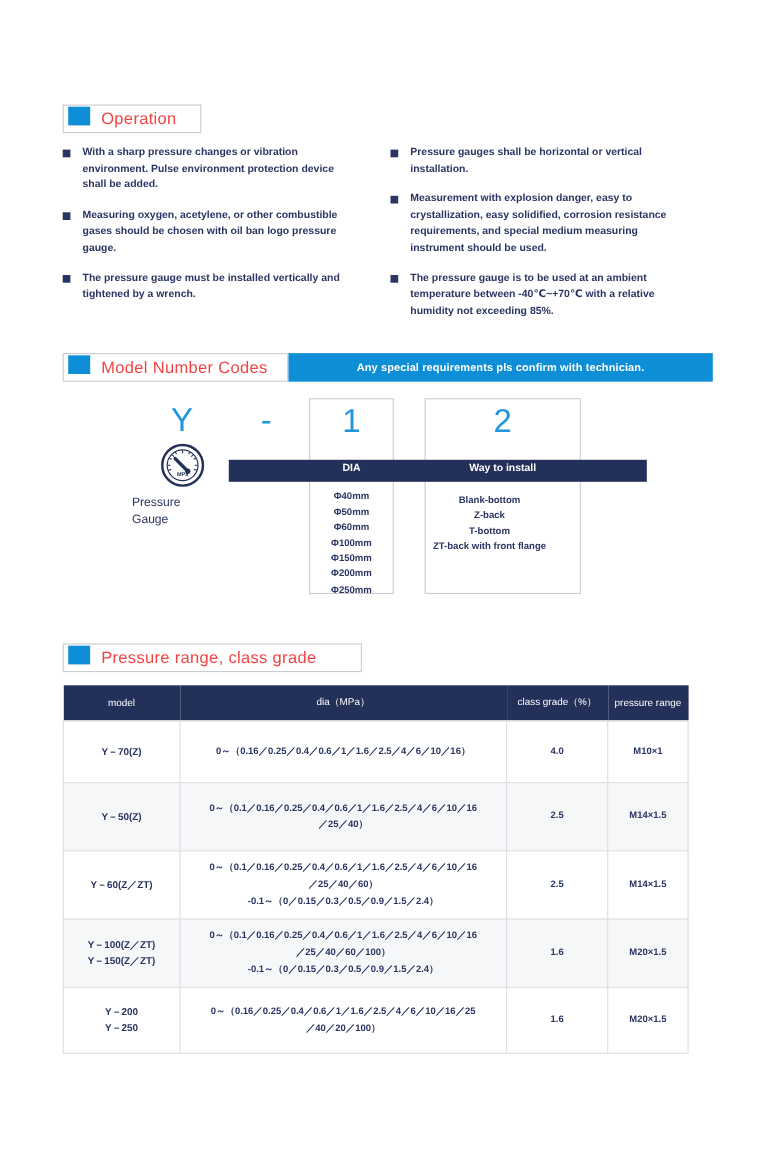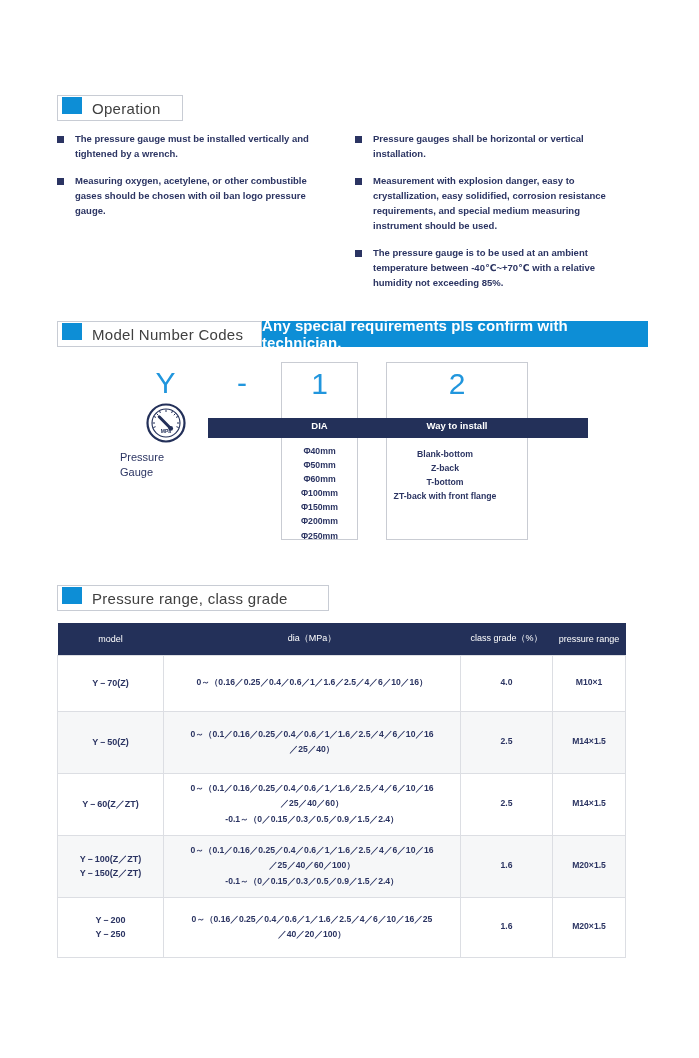--- a/index.html
+++ b/index.html
@@ -29,21 +29,21 @@
     background: #0d8ed6;
     margin-left: 4px;
     margin-right: 10px;
     flex: 0 0 auto;
     align-self: flex-start;
     margin-top: 1px;
   }
   .section-title-box .title-text {
     font-size: 15px;
     letter-spacing: 0.3px;
-    color: #404040;
+    color: #ef4444;
     white-space: nowrap;
   }
 
   
   #operation-title { left: 57px; top: 95px; width: 126px; }
 
   .bullet-list { position: absolute; }
   .bullet-item {
     display: flex;
     align-items: flex-start;
@@ -69,21 +69,21 @@
   #model-title { left: 57px; top: 321px; width: 205px; z-index: 3; }
   #model-banner {
     position: absolute;
     left: 262px; top: 321px;
     width: 386px; height: 26px;
     background: #0d8ed6;
     display: flex; align-items: center; justify-content: center;
   }
   #model-banner .banner-text {
     color: #ffffff;
-    font-size: 15px;
+    font-size: 10px;
     font-weight: bold;
     letter-spacing: .1px;
   }
 
   
   #code-diagram { position: absolute; left: 0; top: 358px; width: 699px; height: 190px; }
 
   .code-letter {
     position: absolute;
     color: #2196dd;
@@ -193,25 +193,29 @@
 <body>
 
 <div class="section-title-box" id="operation-title">
   <span class="corner-square"></span>
   <span class="title-text">Operation</span>
 </div>
 
 <div class="bullet-list" id="op-col-left">
   <div class="bullet-item">
     <span class="bullet-square"></span>
+    <span class="bullet-text">With a sharp pressure changes or vibration environment. Pulse environment protection device shall be added.</span>
+  </div>
+  <div class="bullet-item">
+    <span class="bullet-square"></span>
+    <span class="bullet-text">Measuring oxygen, acetylene, or other combustible gases should be chosen with oil ban logo pressure gauge.</span>
+  </div>
+  <div class="bullet-item">
+    <span class="bullet-square"></span>
     <span class="bullet-text">The pressure gauge must be installed vertically and tightened by a wrench.</span>
-  </div>
-  <div class="bullet-item">
-    <span class="bullet-square"></span>
-    <span class="bullet-text">Measuring oxygen, acetylene, or other combustible gases should be chosen with oil ban logo pressure gauge.</span>
   </div>
 </div>
 
 <div class="bullet-list" id="op-col-right">
   <div class="bullet-item">
     <span class="bullet-square"></span>
     <span class="bullet-text">Pressure gauges shall be horizontal or vertical installation.</span>
   </div>
   <div class="bullet-item">
     <span class="bullet-square"></span>

